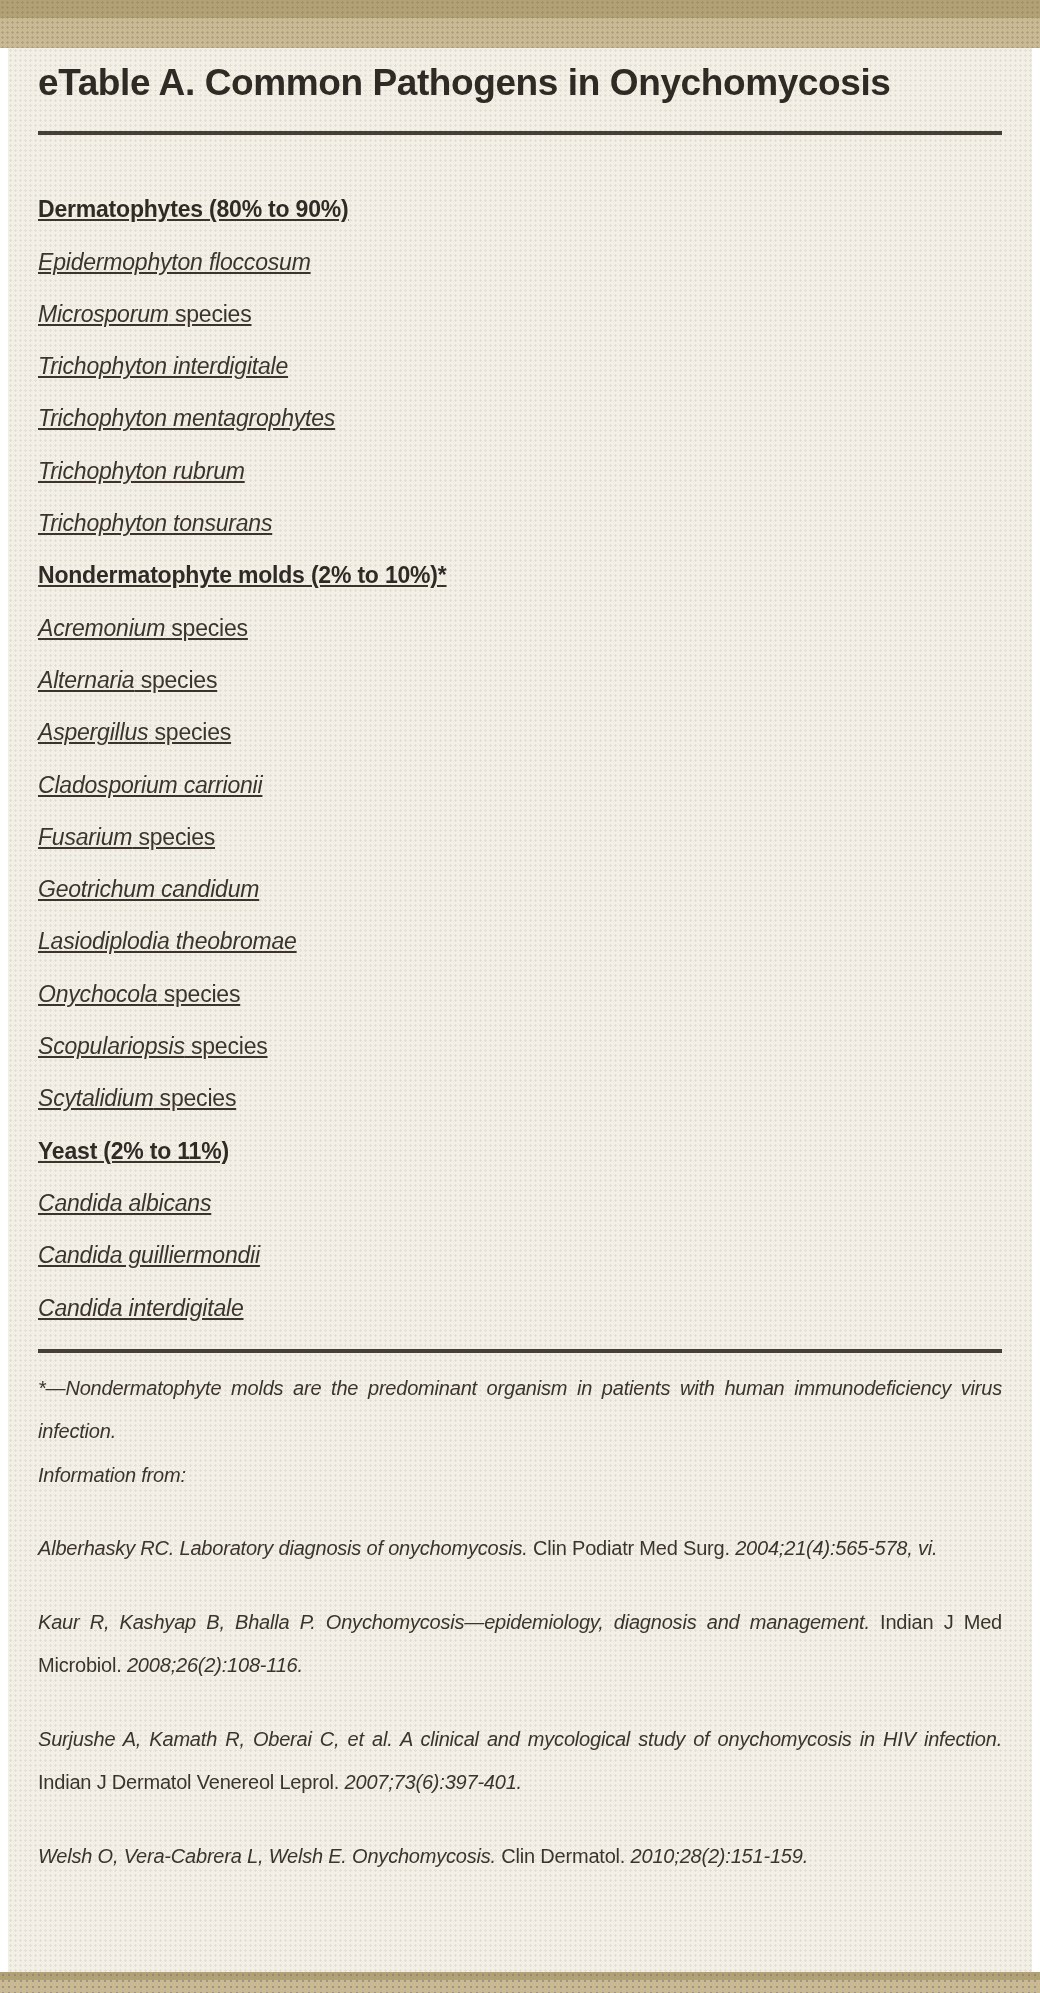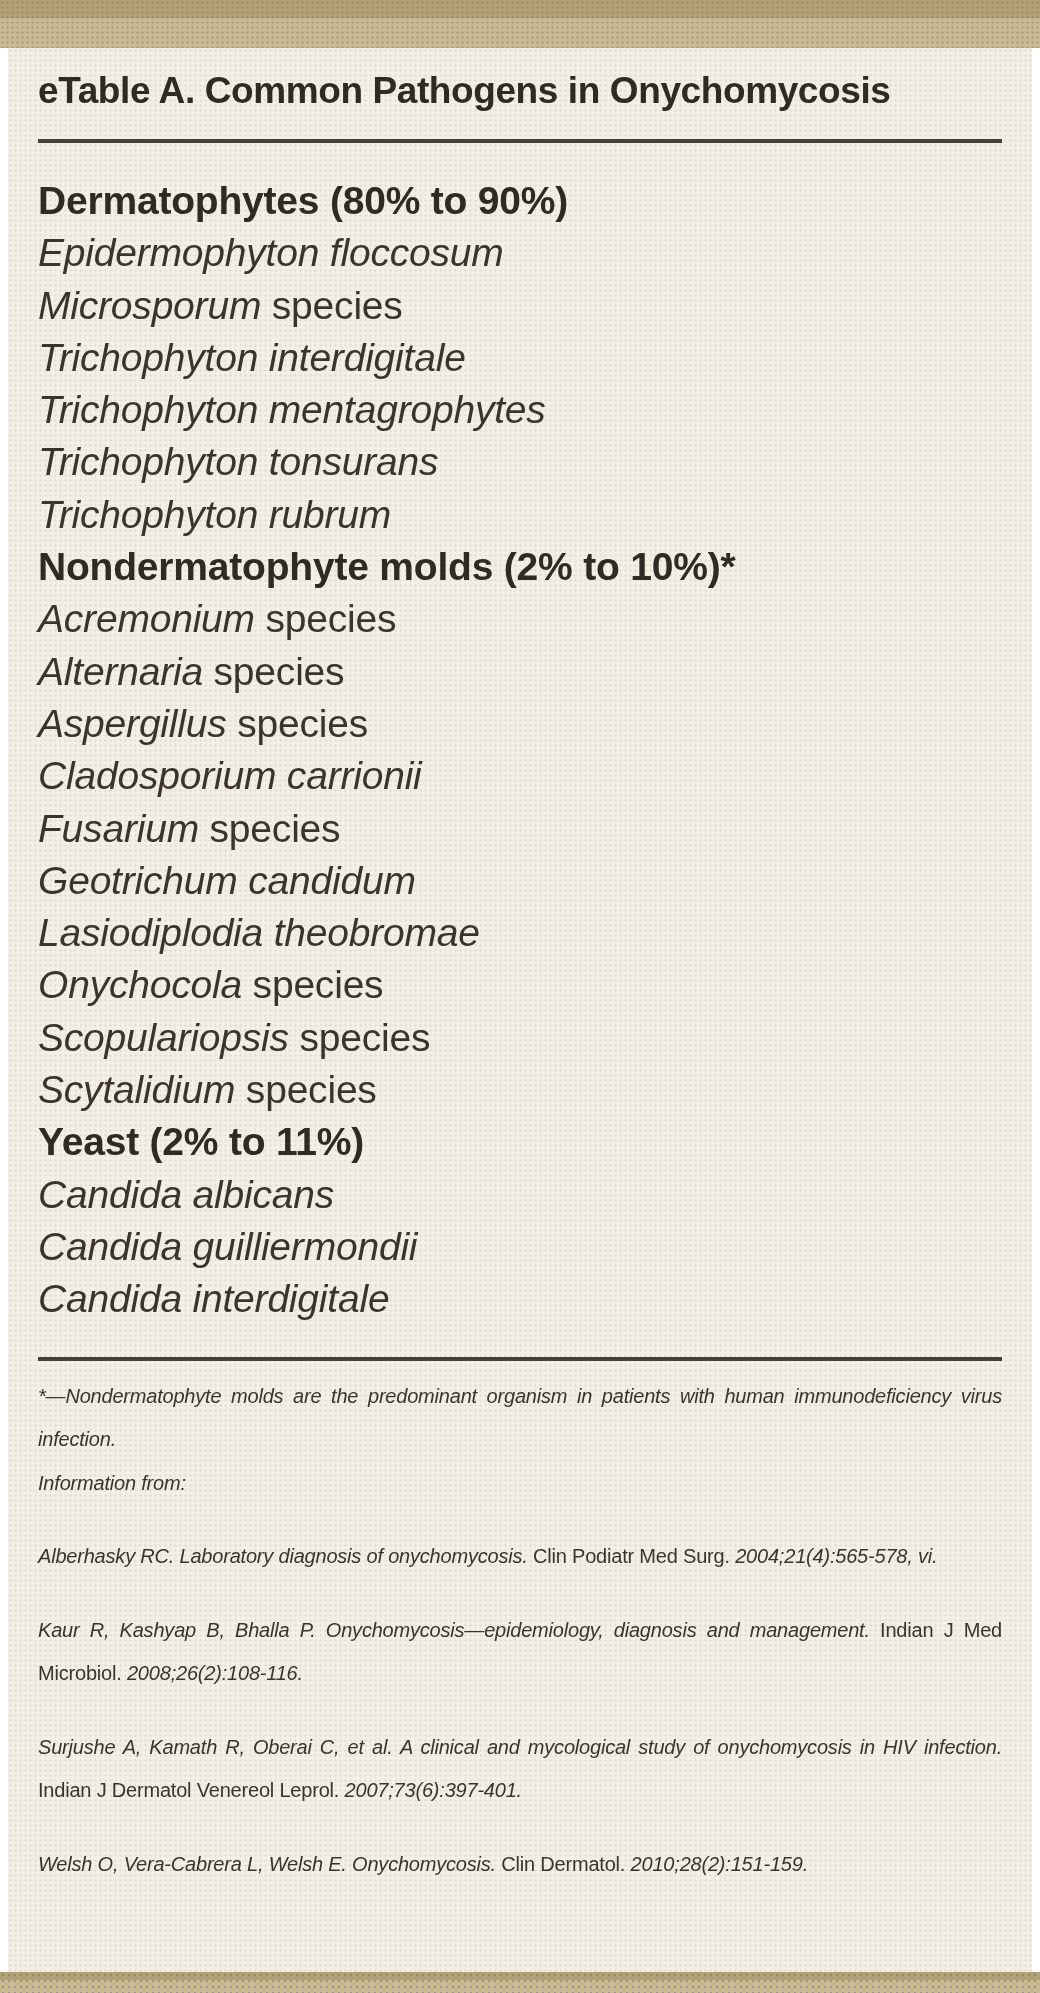--- a/index.html
+++ b/index.html
@@ -20,42 +20,43 @@
   .accent-bar-bottom {
     position: absolute; bottom: 0; left: 0; width: 1040px; height: 21px;
     background-image:
       radial-gradient(rgba(115,110,125,0.5) 1px, transparent 1.3px),
       linear-gradient(var(--tan) 0 40%, var(--tan-light) 40% 100%);
     background-size: 6px 6px, 100% 100%;
   }
   .panel {
     position: absolute; top: 48px; left: 8px; width: 1024px; height: 1924px;
     box-sizing: border-box;
-    padding: 8px 30px;
+    padding: 0 30px;
     background-color: var(--cream);
     background-image: radial-gradient(rgba(196,186,160,0.30) 1px, transparent 1.2px);
     background-size: 5px 5px;
     overflow: hidden;
     color: var(--ink);
   }
   .table-title {
     margin: 13px 0 0 0;
     font-size: 37px; line-height: 44px; font-weight: 700;
     letter-spacing: -0.4px;
     color: var(--ink-dark);
   }
   .rule { height: 4px; background: var(--rule); }
   .rule-top { margin-top: 26px; }
   .rule-bottom { margin-top: 27px; }
   .pathogen-list { margin-top: 36px; }
   .row {
     height: 52.3px;
-    display: flex; align-items: flex-start;
-    font-size: 39px; letter-spacing: -0.2px;
+    display: flex; align-items: flex-end;
+    font-size: 23px; letter-spacing: -0.2px;
     white-space: pre;
+    text-decoration: underline;
   }
   .seg-bold   { font-weight: 700; color: var(--ink-dark); }
   .seg-italic { font-style: italic; }
   .seg-regular { }
   .footnote-block { margin-top: 14px; }
   .footnote, .info-from, .ref {
     font-size: 20px; line-height: 43.5px;
     letter-spacing: -0.2px;
     margin: 0;
   }
@@ -71,22 +72,22 @@
 <div class="panel">
   <h1 class="table-title">eTable A. Common Pathogens in Onychomycosis</h1>
   <div class="rule rule-top"></div>
 
   <div class="pathogen-list">
       <div class="row"><span class="seg-bold">Dermatophytes (80% to 90%)</span></div>
       <div class="row"><span class="seg-italic">Epidermophyton floccosum</span></div>
       <div class="row"><span class="seg-italic">Microsporum</span><span class="seg-regular"> species</span></div>
       <div class="row"><span class="seg-italic">Trichophyton interdigitale</span></div>
       <div class="row"><span class="seg-italic">Trichophyton mentagrophytes</span></div>
+      <div class="row"><span class="seg-italic">Trichophyton rubrum</span></div>
       <div class="row"><span class="seg-italic">Trichophyton tonsurans</span></div>
-      <div class="row"><span class="seg-italic">Trichophyton rubrum</span></div>
       <div class="row"><span class="seg-bold">Nondermatophyte molds (2% to 10%)*</span></div>
       <div class="row"><span class="seg-italic">Acremonium</span><span class="seg-regular"> species</span></div>
       <div class="row"><span class="seg-italic">Alternaria</span><span class="seg-regular"> species</span></div>
       <div class="row"><span class="seg-italic">Aspergillus</span><span class="seg-regular"> species</span></div>
       <div class="row"><span class="seg-italic">Cladosporium carrionii</span></div>
       <div class="row"><span class="seg-italic">Fusarium</span><span class="seg-regular"> species</span></div>
       <div class="row"><span class="seg-italic">Geotrichum candidum</span></div>
       <div class="row"><span class="seg-italic">Lasiodiplodia theobromae</span></div>
       <div class="row"><span class="seg-italic">Onychocola</span><span class="seg-regular"> species</span></div>
       <div class="row"><span class="seg-italic">Scopulariopsis</span><span class="seg-regular"> species</span></div>

